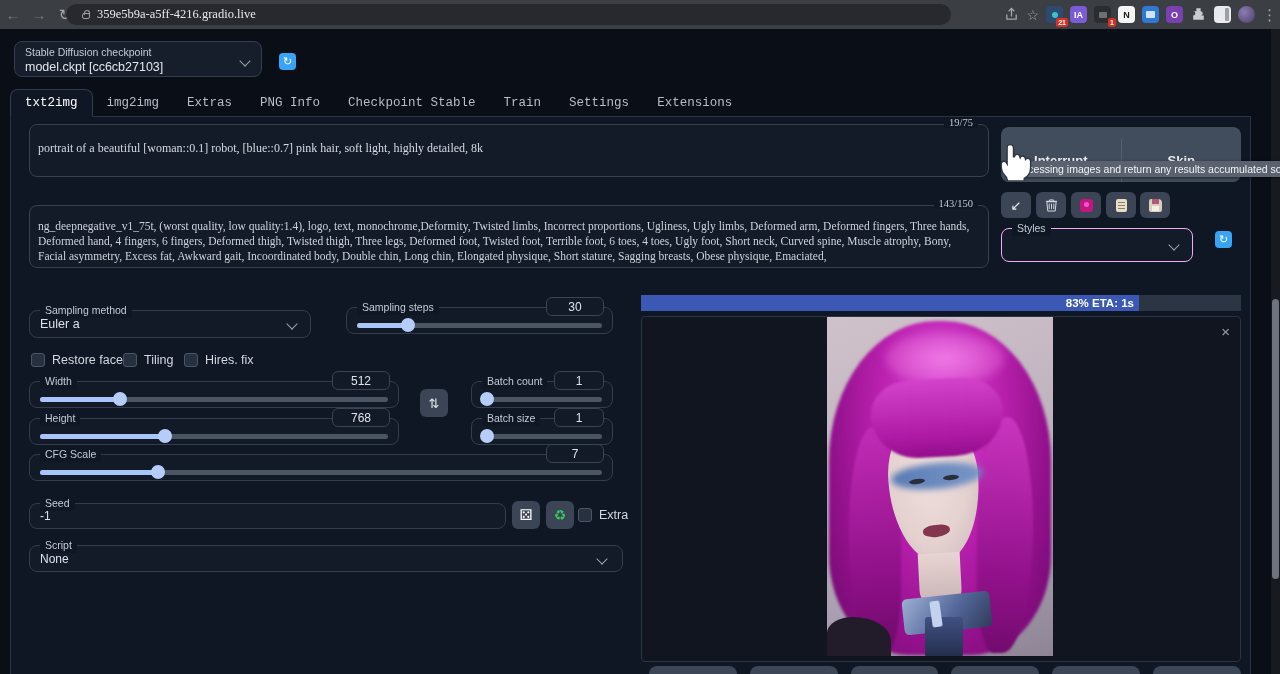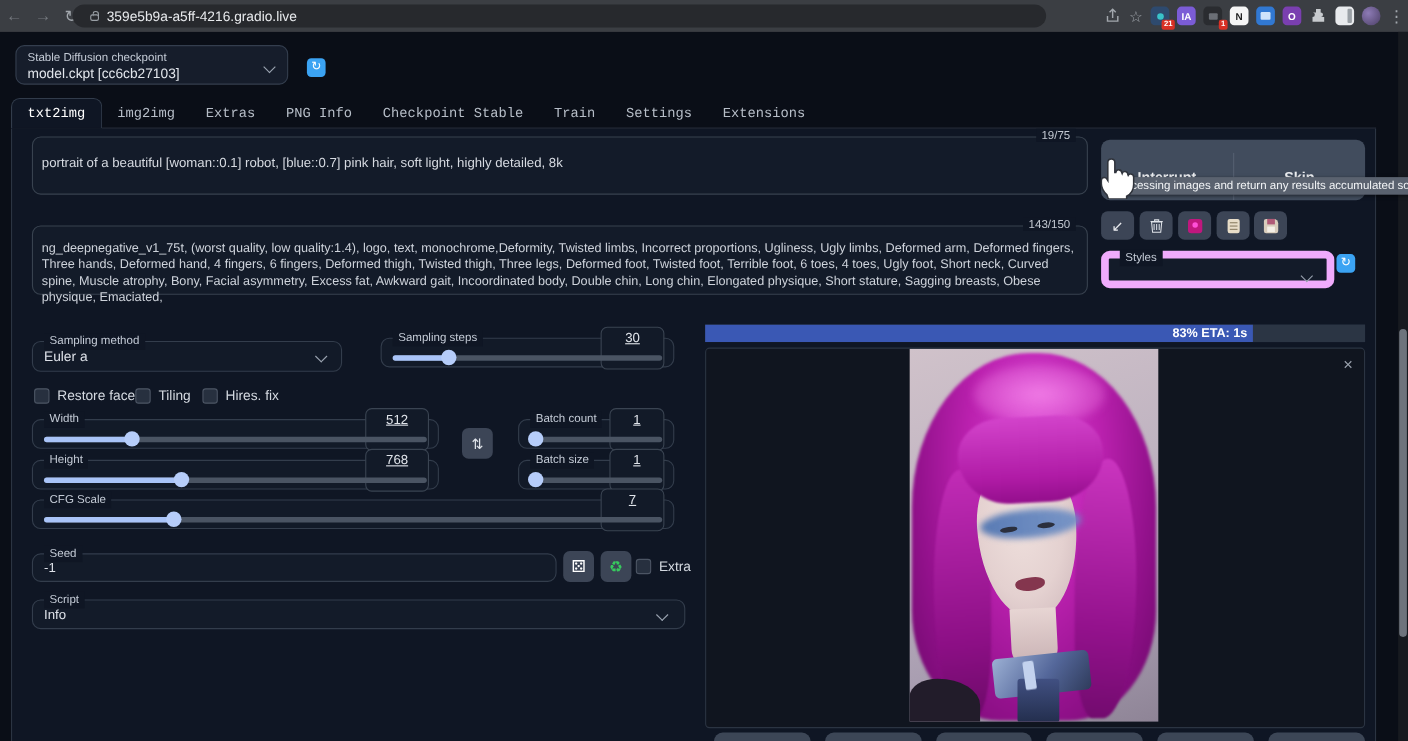--- a/index.html
+++ b/index.html
@@ -6,21 +6,21 @@
   html,body { width:1280px; height:674px; overflow:hidden; background:#0a0e17;
     font-family:"Liberation Sans", sans-serif; }
   #app { position:relative; width:1280px; height:674px; background:#0a0e17; overflow:hidden; }
 
   
   #chrome { position:absolute; left:0; top:0; width:1280px; height:29px; background:#3b3e43;
     display:flex; align-items:center; }
   .nav-glyph { color:#a2a7ad; font-size:15px; width:26px; text-align:center; cursor:pointer; }
   .nav-glyph.dim { color:#74787e; }
   #omnibox { position:absolute; left:66px; top:4px; width:885px; height:21px; background:#27292d;
-    border-radius:11px; display:flex; align-items:center; padding:0 10px; }
+    border-radius:11px; display:flex; align-items:center; padding:0 10px;font-family:Liberation Serif, serif; }
   #lock { width:8px; height:6px; border:1.5px solid #9aa0a6; border-radius:2px; position:relative; margin:2px 7px 0 6px; }
   #lock:before { content:""; position:absolute; left:0.5px; top:-4px; width:4px; height:4px;
     border:1.5px solid #9aa0a6; border-bottom:none; border-radius:3px 3px 0 0; }
   #url { color:#e8eaed; font-size:12.5px; }
   .chrome-right { position:absolute; right:4px; top:0; height:29px; display:flex; align-items:center; gap:7px; }
   .ext { position:relative; width:17px; height:17px; border-radius:4px; display:flex; align-items:center;
     justify-content:center; font-size:9px; font-weight:bold; cursor:pointer; }
   .badge { position:absolute; right:-5px; bottom:-4px; background:#d93025; color:#fff; font-size:7px;
     font-weight:bold; border-radius:2px; padding:0 2px; line-height:9px; }
   .share-svg, .star-g { color:#a2a7ad; font-size:14px; cursor:pointer; }
@@ -38,21 +38,21 @@
     display:flex; align-items:flex-end;font-family:Liberation Mono, monospace; }
   .tab { font-size:12.5px; color:#b7bec8; padding:6px 14px; cursor:pointer; }
   .tab.sel { color:#ffffff; background:#0f1624; border:1px solid #323c4b; border-bottom:1px solid #0f1624;
     border-radius:8px 8px 0 0; margin-bottom:-1px; }
 
   
   #main { position:absolute; left:10px; top:117px; width:1241px; height:560px; background:#0f1624;
     border:1px solid #2b3442; border-top:none; border-radius:0 0 0 0; }
 
   .txtbox { position:absolute; background:#131b29; border:1px solid #38424f; border-radius:8px;
-    color:#d6dae1; }
+    color:#d6dae1;font-family:Liberation Serif, serif; }
   .counter { position:absolute; top:-8px; right:10px; background:#0f1624; padding:0 5px; font-size:10.5px;
     color:#c3c9d2; }
   #prompt-box { left:18px; top:7px; width:960px; height:53px; }
   #prompt-box .ptext { padding:16px 10px 0 8px; font-size:12px; }
   #neg-box { left:18px; top:88px; width:960px; height:63px; }
   #neg-box .ptext { padding:13px 8px 0 8px; font-size:11.5px; line-height:15px; color:#ced3db; }
 
   
   #gen-split { position:absolute; left:990px; top:10px; width:240px; height:55px; background:#414c5d;
     border-radius:8px; display:flex; overflow:hidden; cursor:pointer; }
@@ -70,30 +70,30 @@
   .palette-chip { width:13px; height:13px; border-radius:3px; background:#c0177e; position:relative; }
   .palette-chip:before { content:""; position:absolute; left:4px; top:3px; width:5px; height:5px;
     border-radius:50%; background:#ff4fd8; }
   .paper-chip { width:11px; height:13px; background:#e8ddc8; border-radius:2px; position:relative; }
   .paper-chip:before { content:""; position:absolute; left:2px; top:3px; width:7px; height:1px; background:#8c7f64;
     box-shadow:0 3px 0 #8c7f64, 0 6px 0 #8c7f64; }
   .floppy-chip { width:13px; height:13px; background:#d9cdbc; border-radius:2px 4px 2px 2px; position:relative; }
   .floppy-chip:before { content:""; position:absolute; left:3px; top:0; width:7px; height:5px; background:#b05a77; }
   .floppy-chip:after { content:""; position:absolute; left:3px; top:7px; width:7px; height:5px; background:#f4efe6; }
 
-  #styles-block { position:absolute; left:990px; top:111px; width:212px; height:34px; background:#131b29;
-    border:7px solid #f0abfc; border-radius:8px; cursor:pointer;text-decoration:underline; }
+  #styles-block { position:absolute; left:990px; top:111px; width:192px; height:34px; background:#131b29;
+    border:1px solid #f0abfc; border-radius:8px; cursor:pointer;text-decoration:underline; }
   .notch { position:absolute; top:-8px; left:10px; background:#0f1624; padding:0 5px; font-size:10.5px;
     color:#c4cbd6; line-height:15px; white-space:nowrap; }
 
   
   .ctrl { position:absolute; background:#121a28; border:1px solid #333d4c; border-radius:8px; }
-  .num { position:absolute; top:-11px; right:8px; width:58px; height:39px; background:#121a28;
+  .num { position:absolute; top:-11px; right:8px; width:58px; height:19px; background:#121a28;
     border:1px solid #3a4452; border-radius:6px; color:#e0e4ea; font-size:12px; text-align:center;
-    line-height:19px;text-decoration:underline; }
+    line-height:19px; }
   .track { position:absolute; height:5px; background:#4a5463; border-radius:3px; }
   .fill { position:absolute; height:5px; background:#a9c4f8; border-radius:3px; left:0; top:0; }
   .thumb { position:absolute; width:14px; height:14px; border-radius:50%; background:#b6cdfa; top:-5px; }
   .dd-val { position:absolute; left:10px; top:50%; transform:translateY(-50%); font-size:12.5px; color:#dde1e8; }
 
   .cbrow-item { position:absolute; display:flex; align-items:center; gap:7px; cursor:pointer; }
   .cb { width:14px; height:14px; background:#27303f; border:1px solid #4c5564; border-radius:3px; }
   .cb-label { font-size:12.5px; color:#d4d9e0; }
 
   .sq-btn { position:absolute; background:#3c4556; border-radius:6px; display:flex; align-items:center;
@@ -345,21 +345,21 @@
     <div class="sq-btn" style="left:535px;top:384px;width:28px;height:28px;font-size:14px;color:#37c95e">
       <span>♻</span>
     </div>
     <div class="cbrow-item" style="left:567px;top:391px">
       <span class="cb"></span>
       <span class="cb-label">Extra</span>
     </div>
 
     <div class="ctrl" style="left:18px;top:428px;width:594px;height:27px;background:#131b29">
       <span class="notch">Script</span>
-      <span class="dd-val" style="font-size:12px">Info</span>
+      <span class="dd-val" style="font-size:12px">None</span>
       <span class="chev" style="right:16px;top:9px"></span>
     </div>
 
     <div id="progress">
       <div id="progress-fill" style="width: 83%;">83% ETA: 1s</div>
     </div>
 
     <div id="gallery">
       <span id="gallery-close">×</span>
       <div id="portrait">

